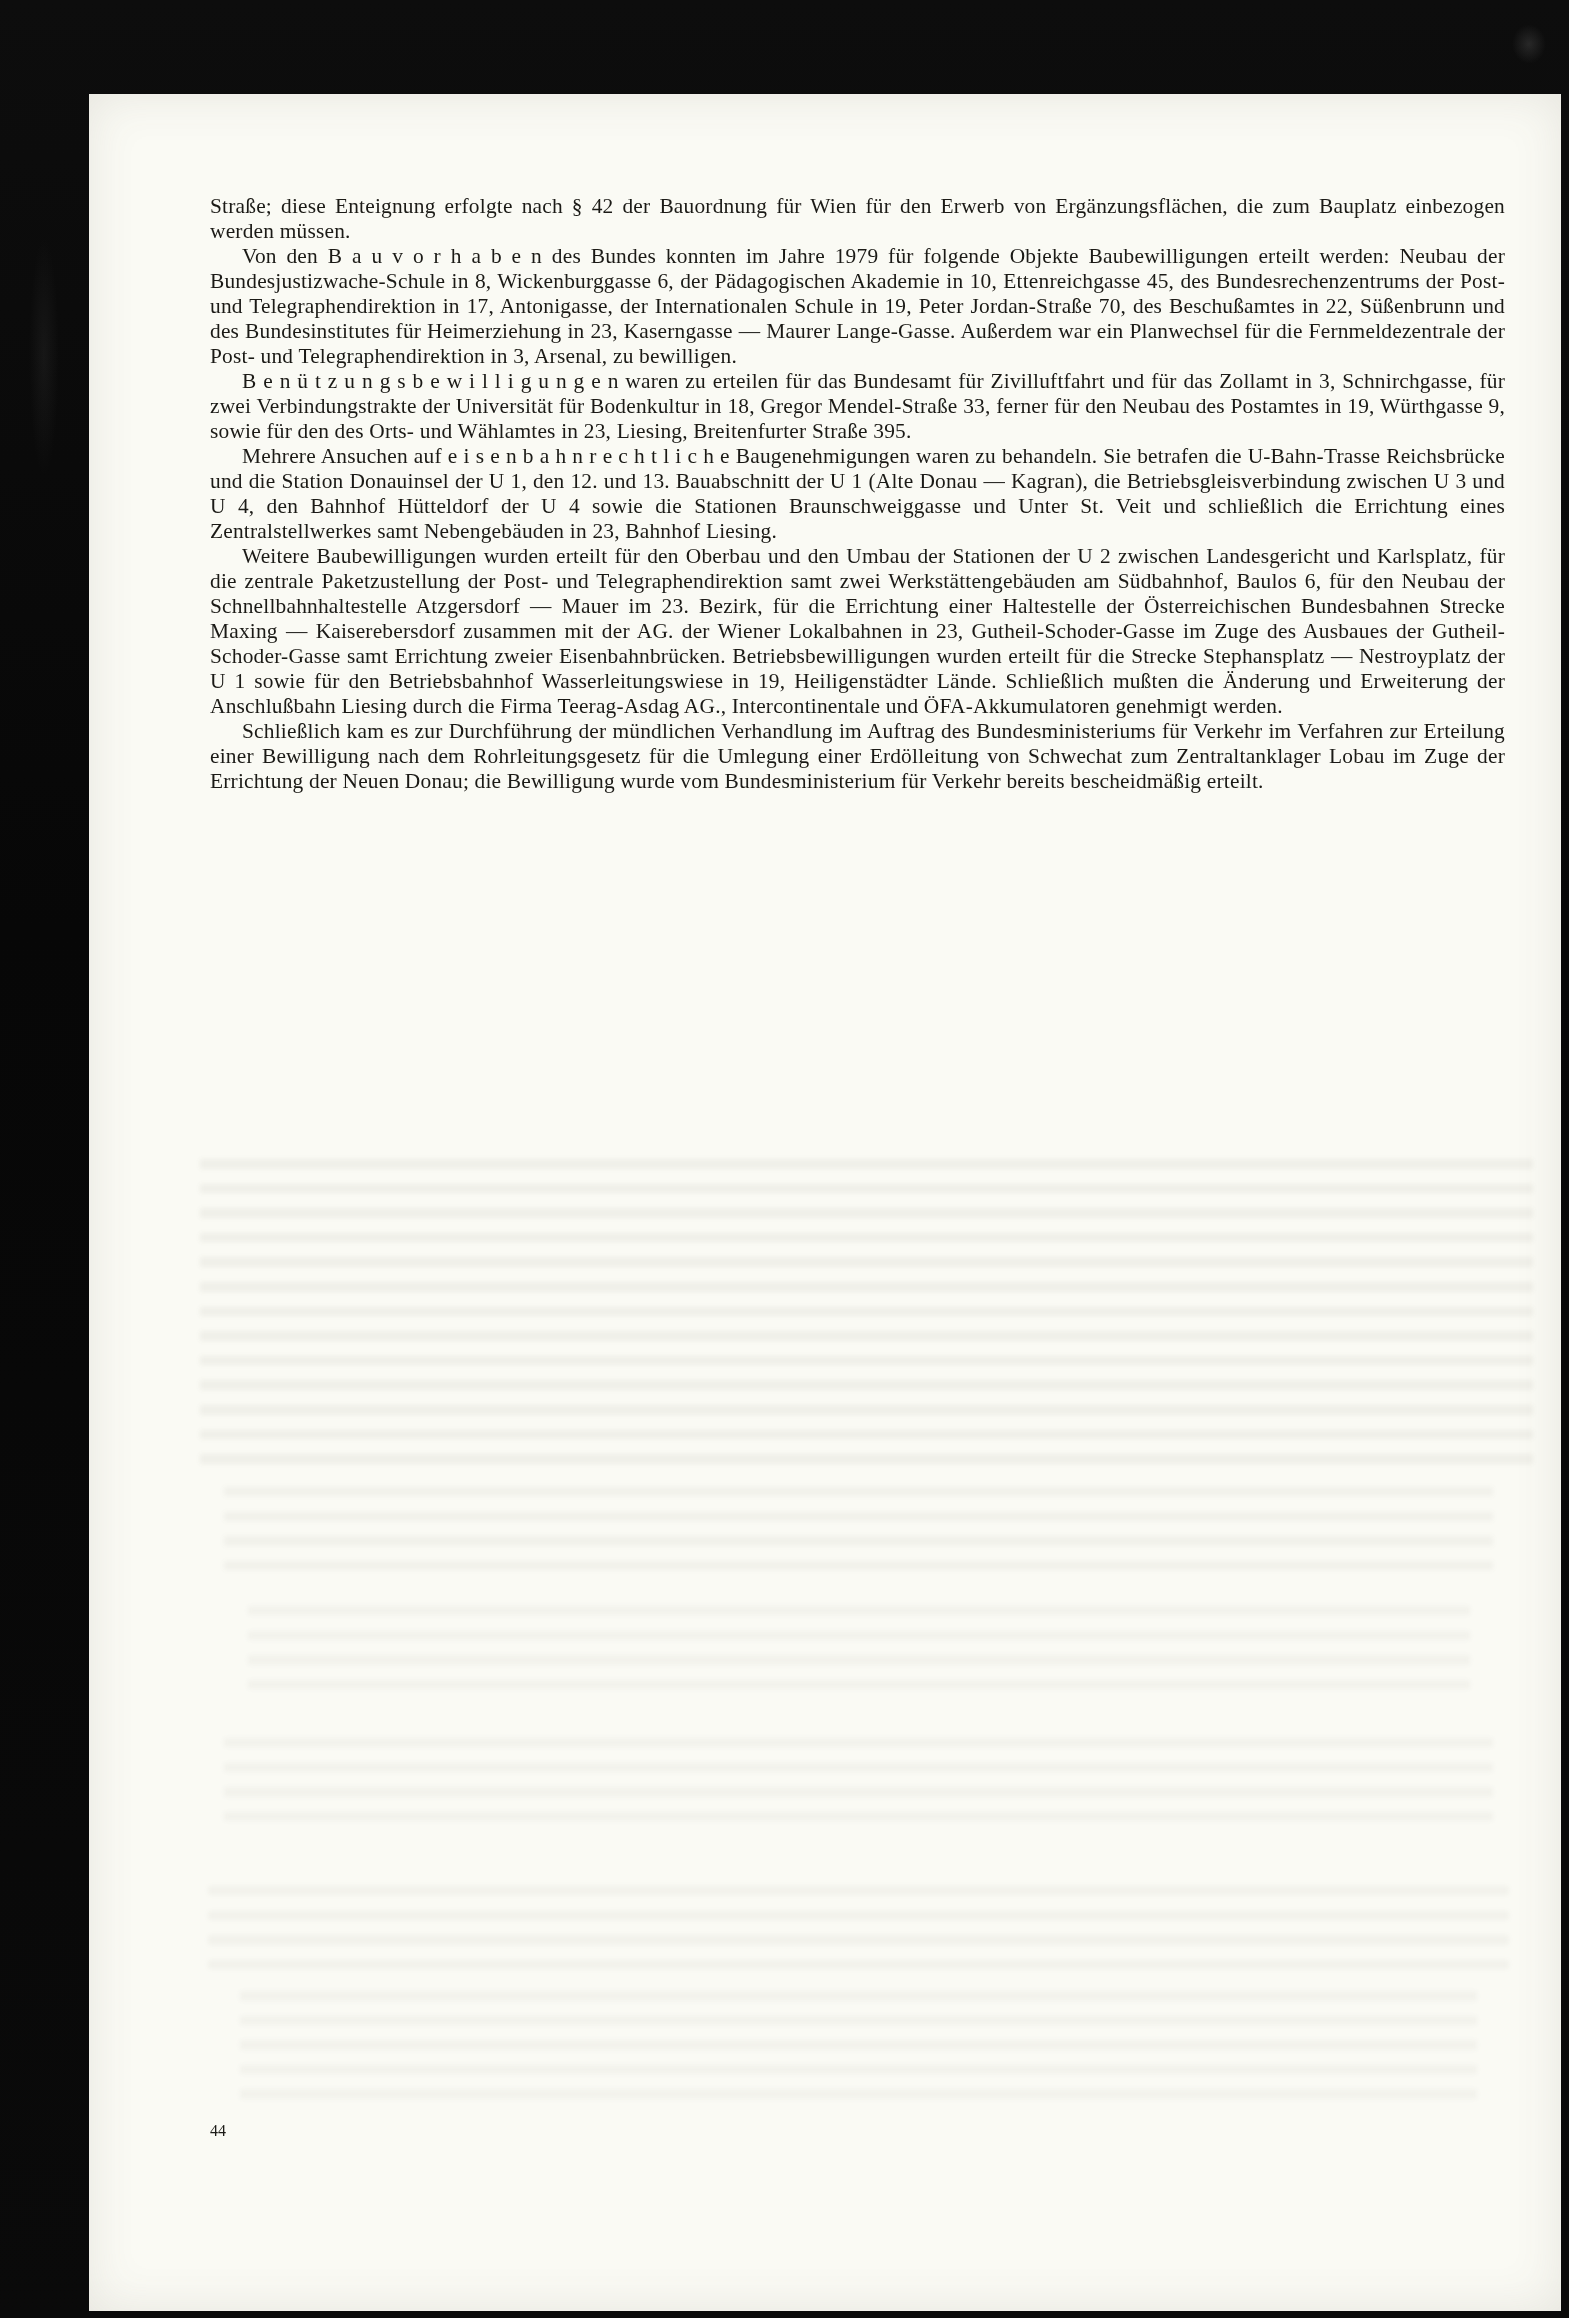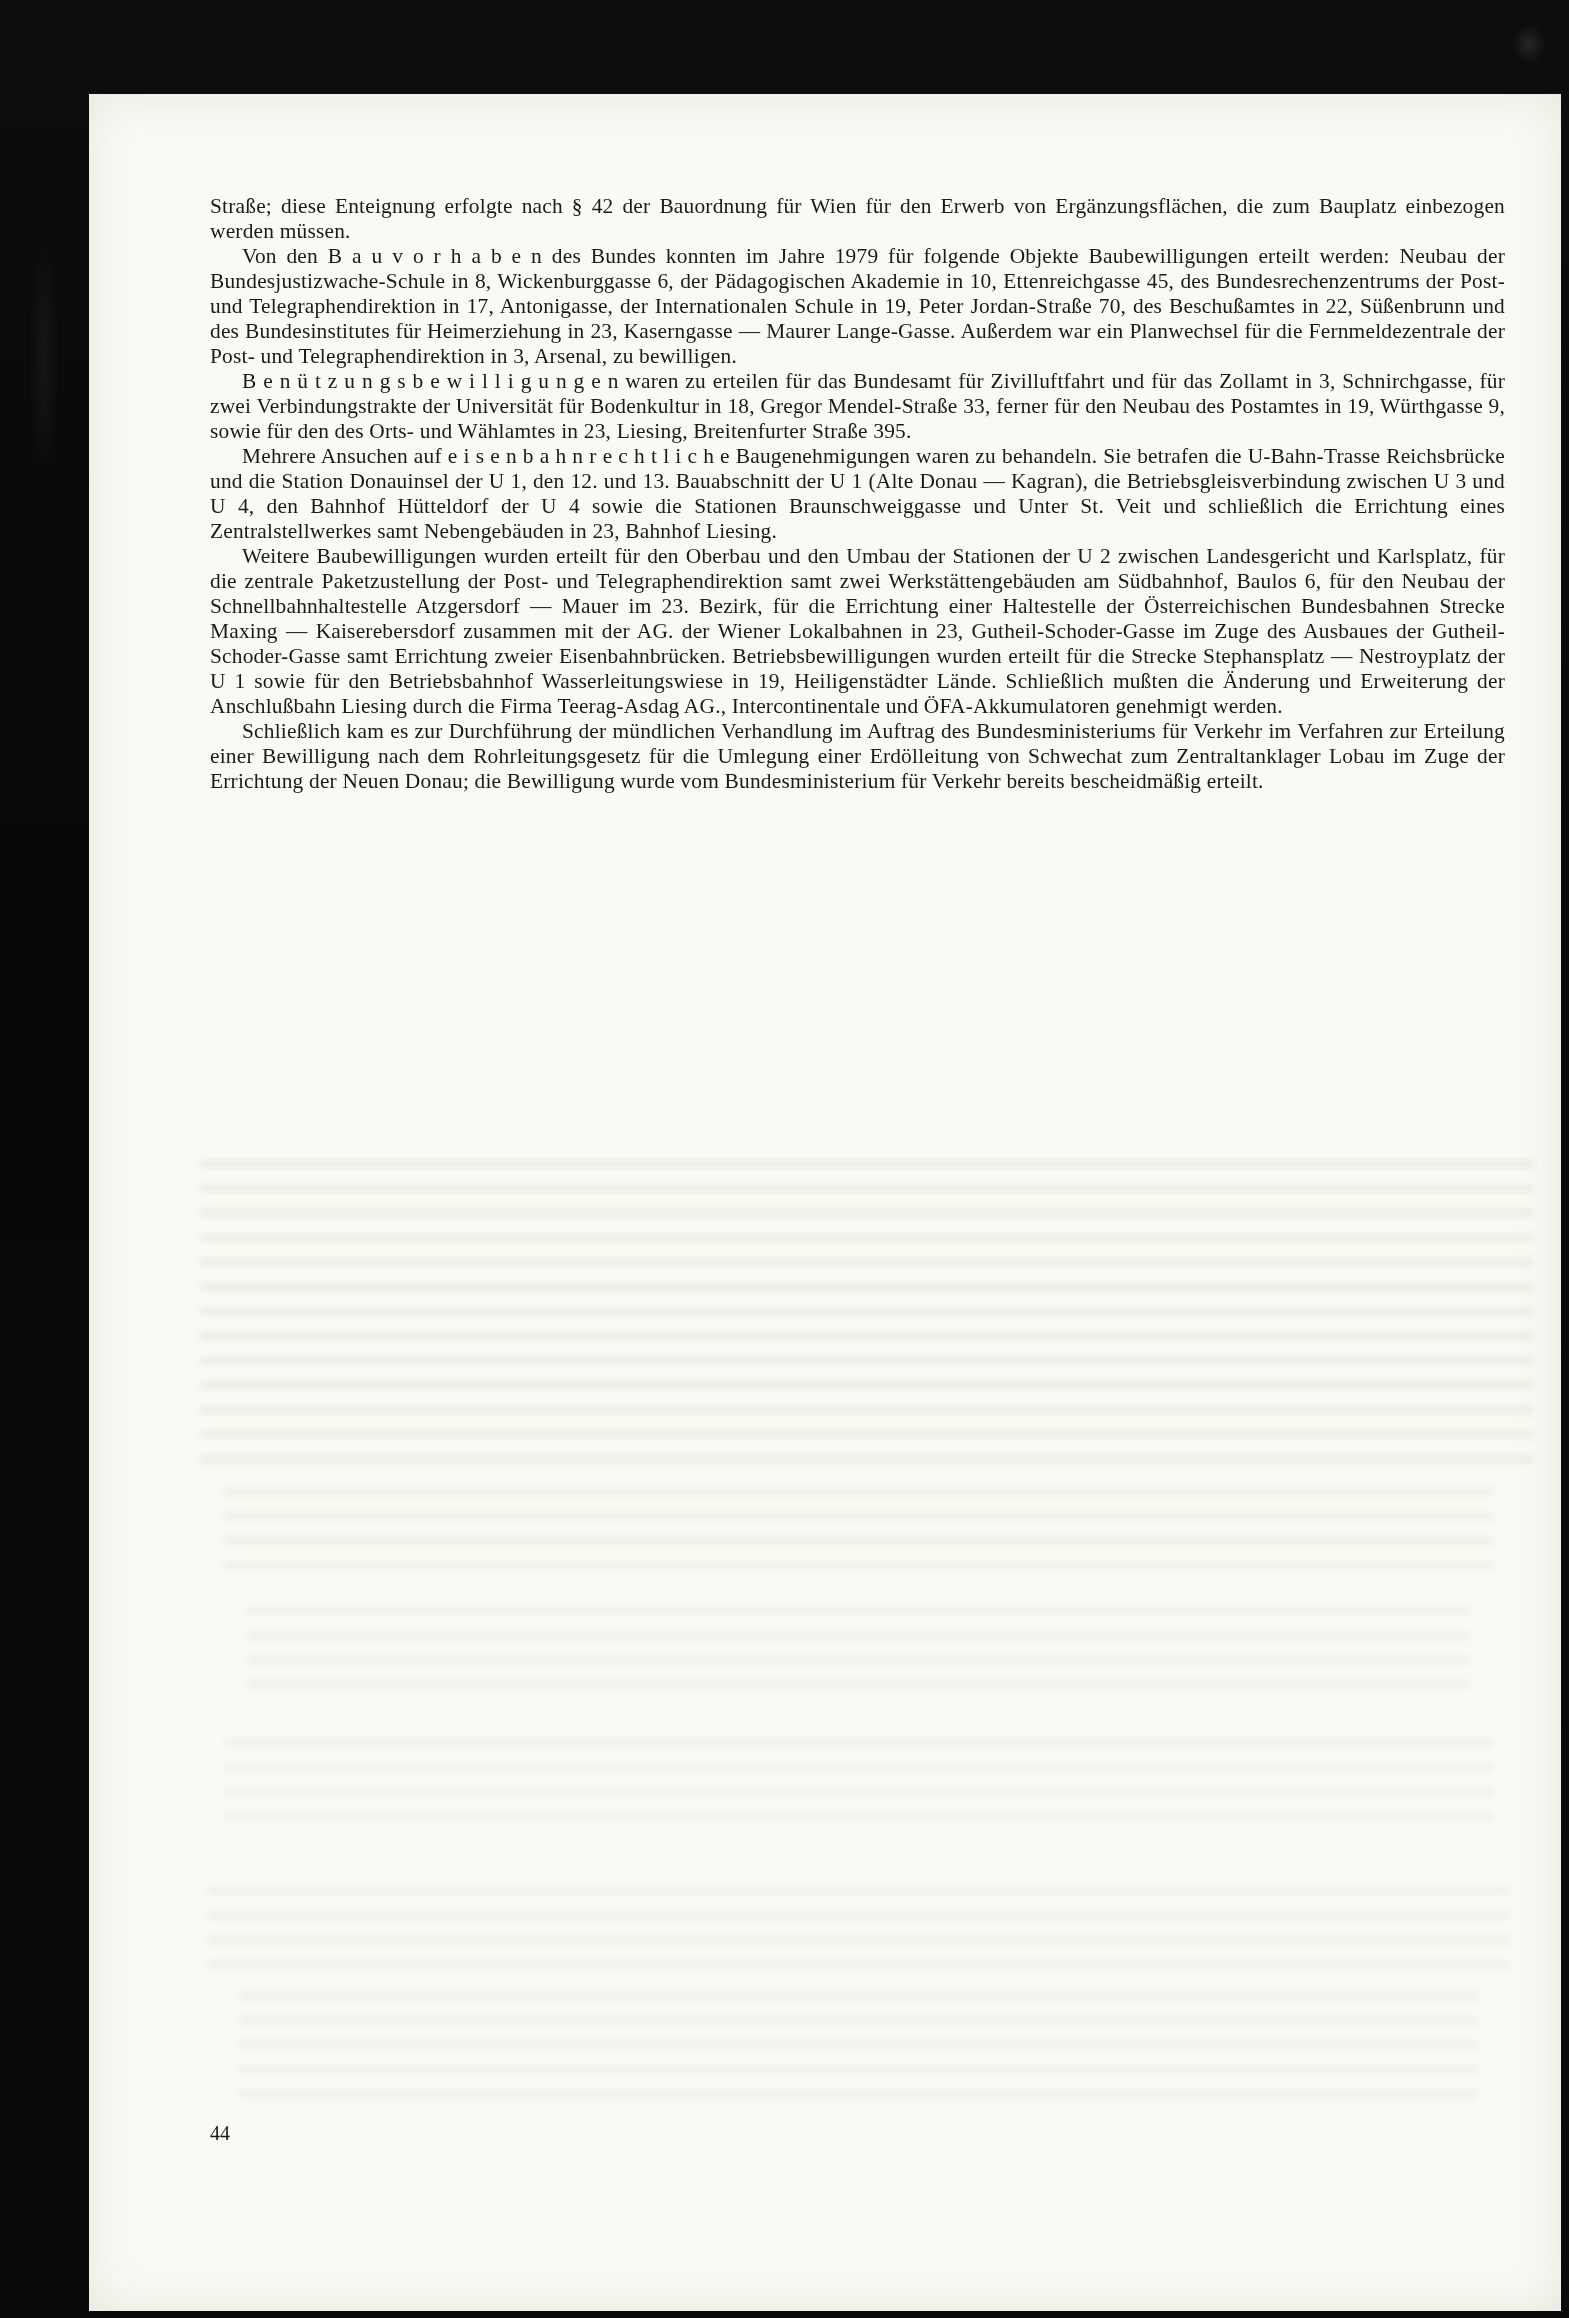--- a/index.html
+++ b/index.html
@@ -58,21 +58,21 @@
     margin: 0;
     text-indent: 32px;
   }
   .text-block p.no-indent {
     text-indent: 0;
   }
   .page-number {
     position: absolute;
     left: 121px;
     top: 2028px;
-    font-size: 20px;
+    font-size: 16px;
     color: #1b1a16;
   }
   
   .bleed {
     position: absolute;
     left: 111px;
     width: 1333px;
     background-image: repeating-linear-gradient(
       to bottom,
       rgba(108,104,90,0.18) 0px,

